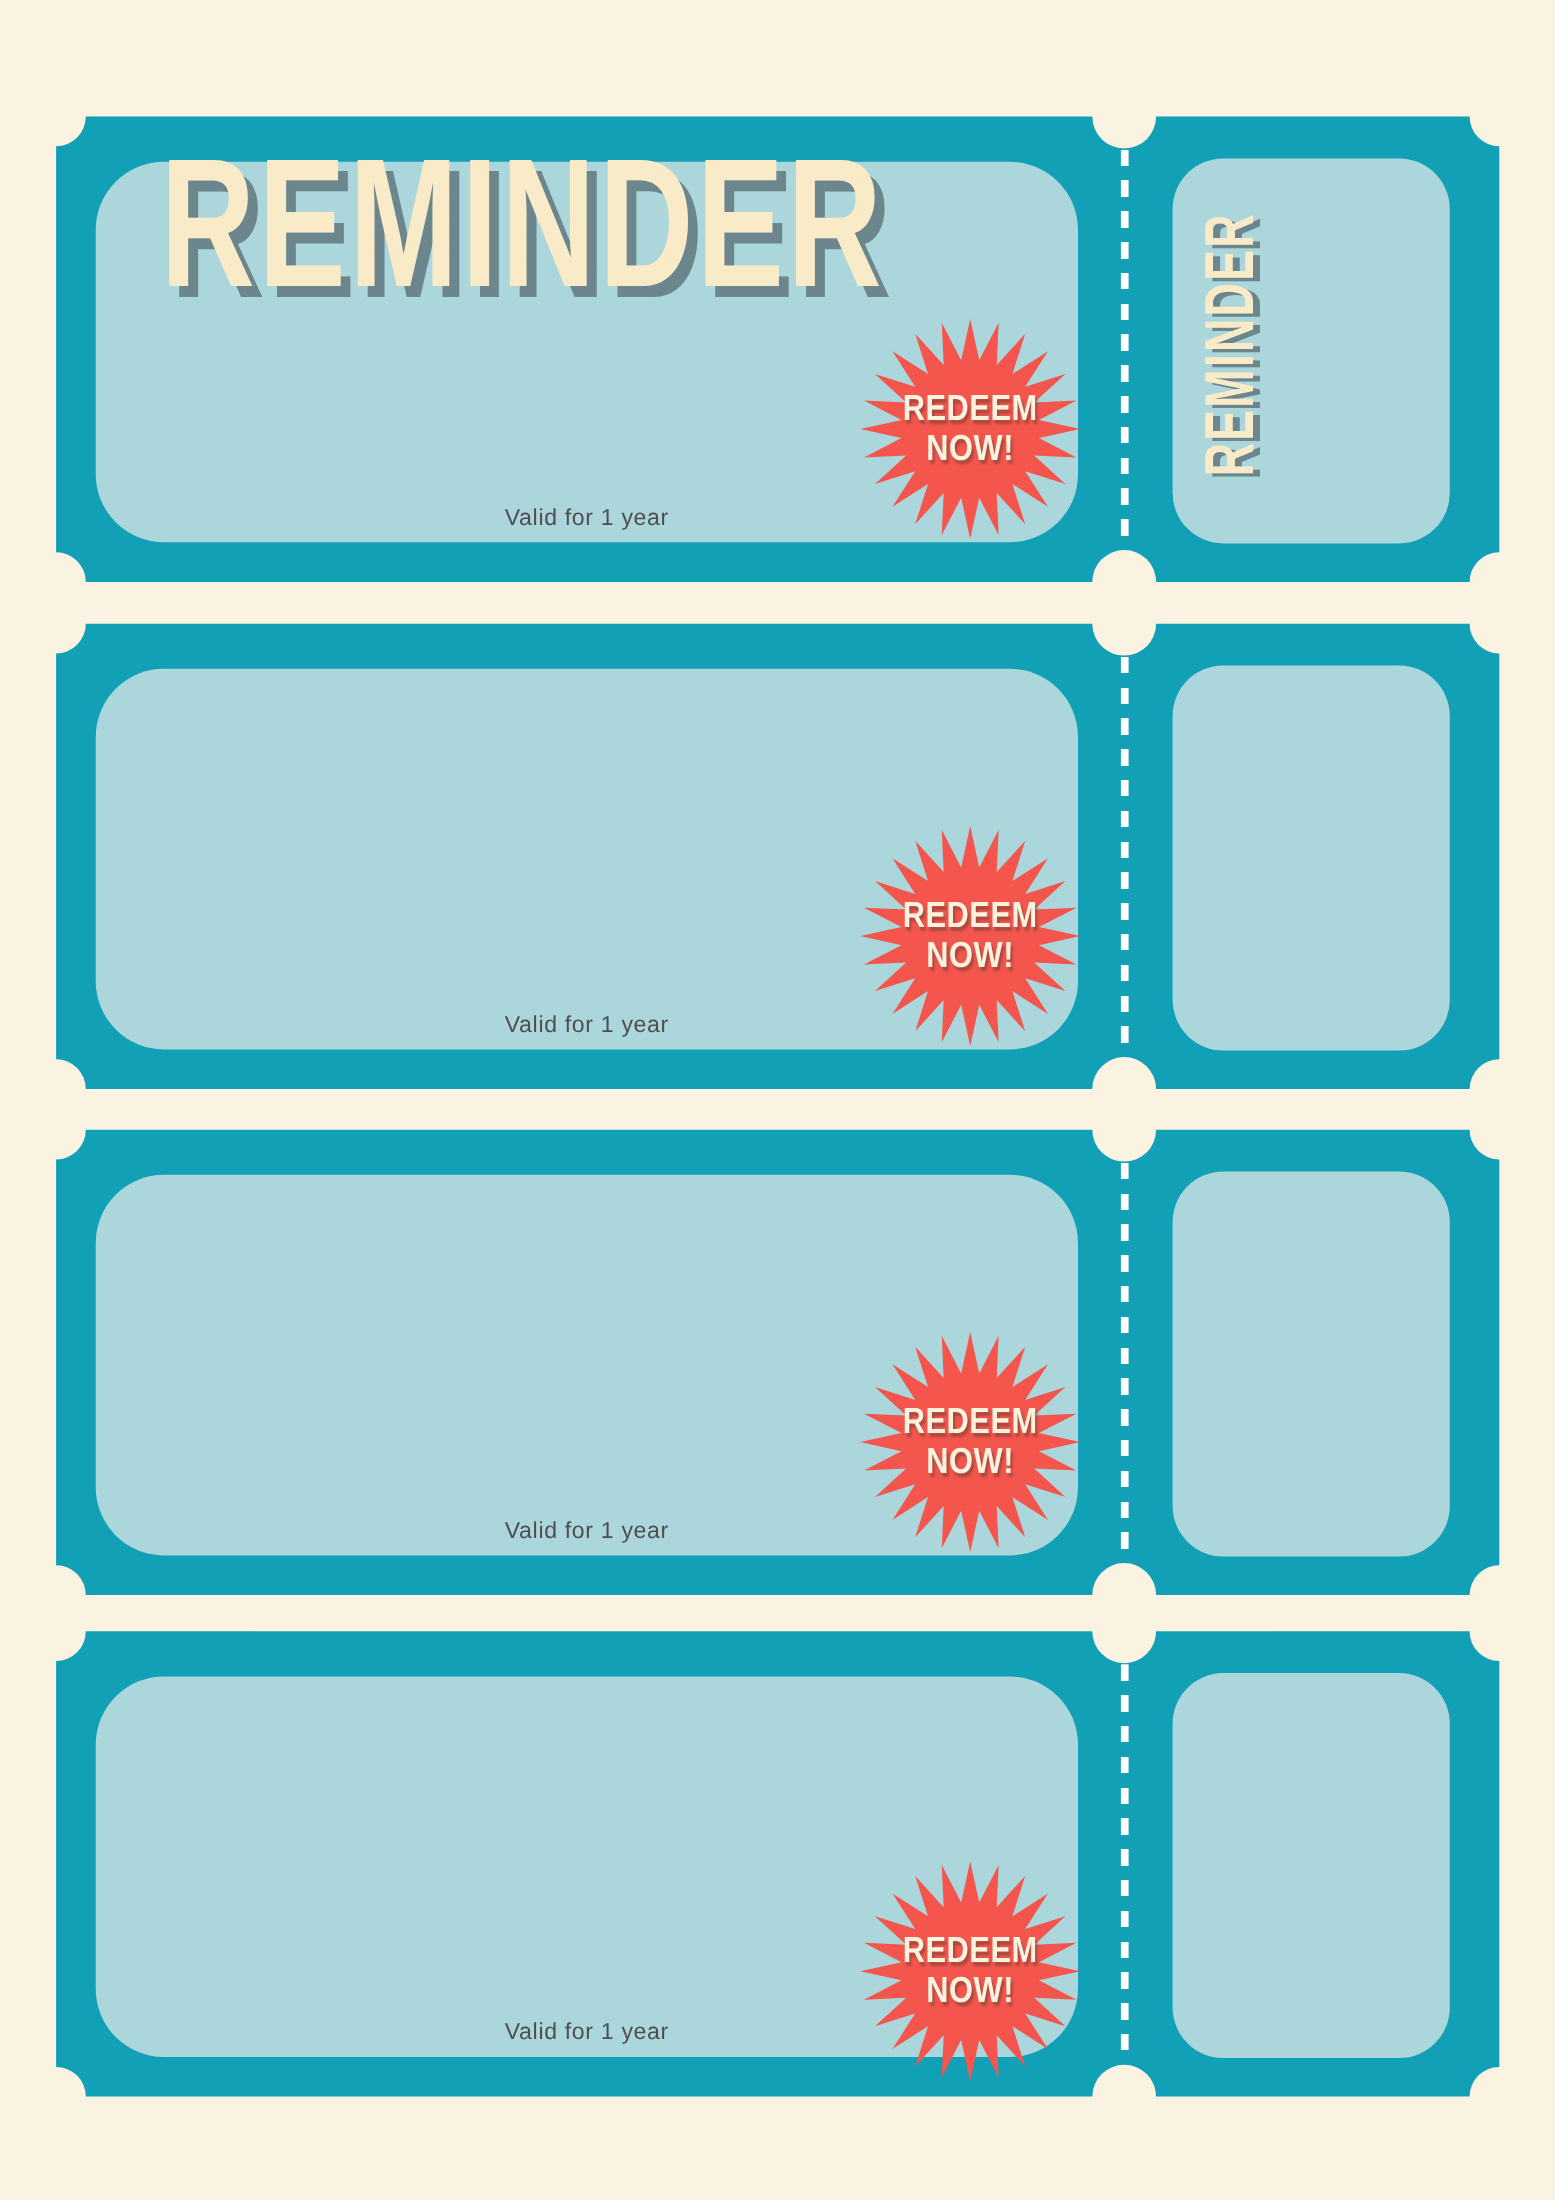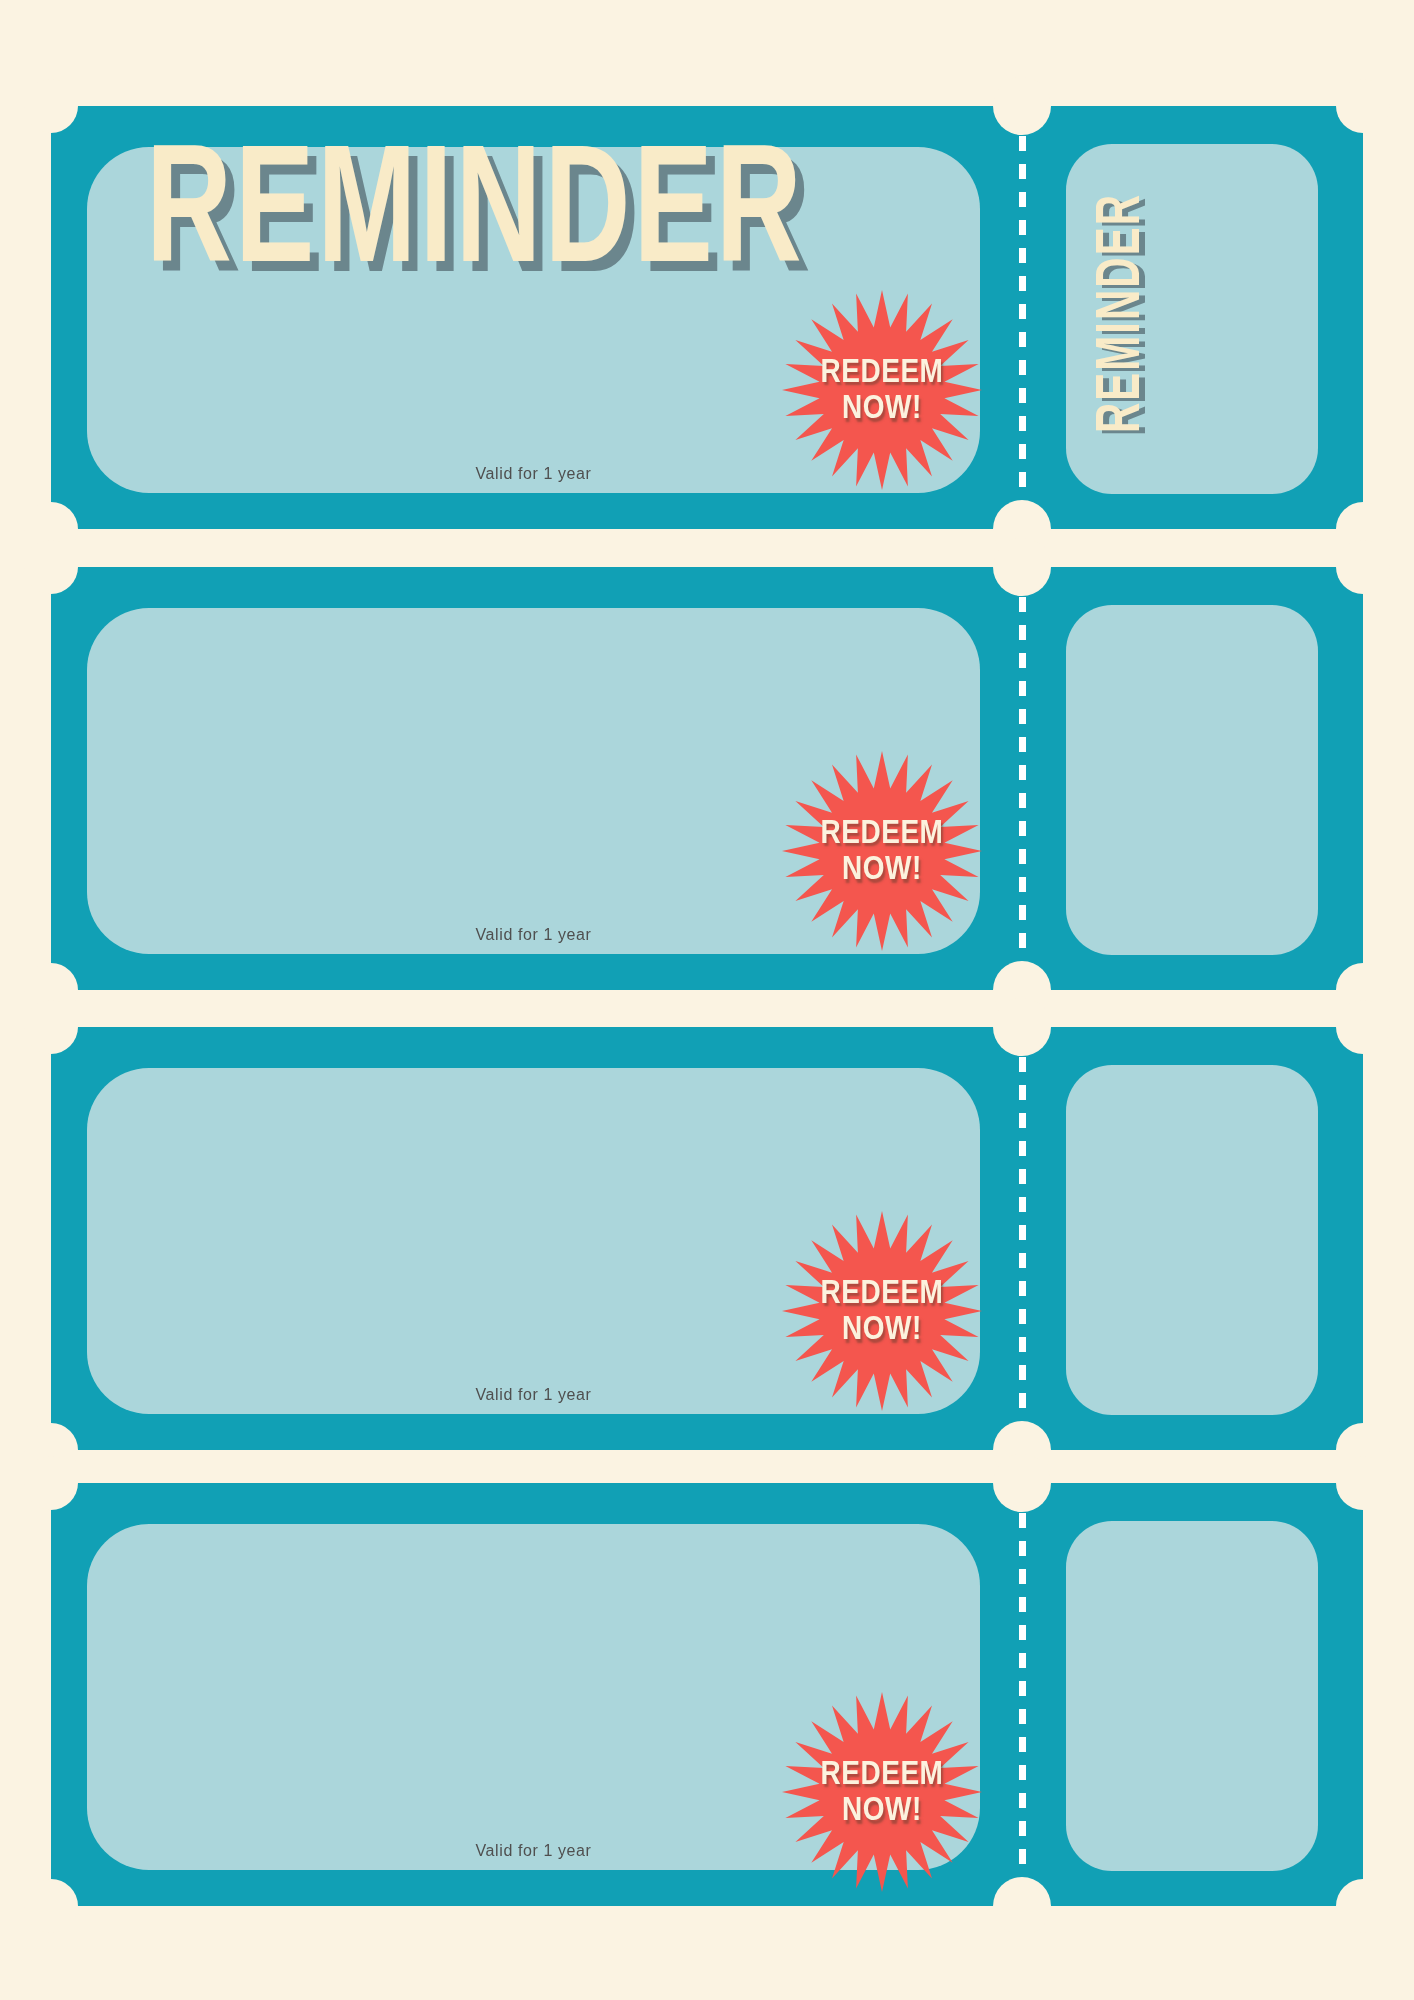--- a/index.html
+++ b/index.html
@@ -72,21 +72,21 @@
     position:absolute;left:0;top:0;right:0;bottom:0;
     display:flex;flex-direction:column;align-items:center;justify-content:center;
     transform:scaleY(1.18);
     font-size:28px;font-weight:bold;line-height:1.1;letter-spacing:0.5px;
     color:var(--badge_cream);
     text-shadow:2px 3px 2px rgba(110,62,48,0.55);
   }
   .validity{
     position:absolute;left:0;right:0;bottom:10px;
     text-align:center;
-    font-size:16px;letter-spacing:0.6px;
+    font-size:21px;letter-spacing:0.6px;
     color:var(--validity_gray);
   }
 </style>
 </head>
 <body>
 
 <div class="ticket t1">
   <div class="main-area">
     <div class="validity">Valid for 1 year</div>
   </div>

